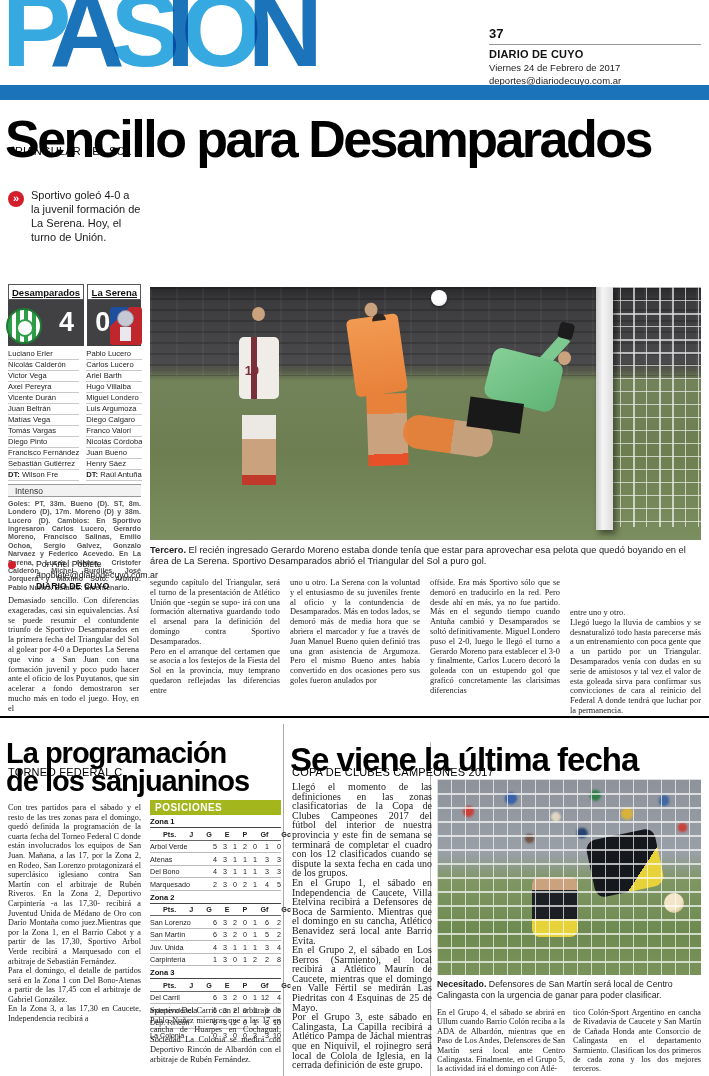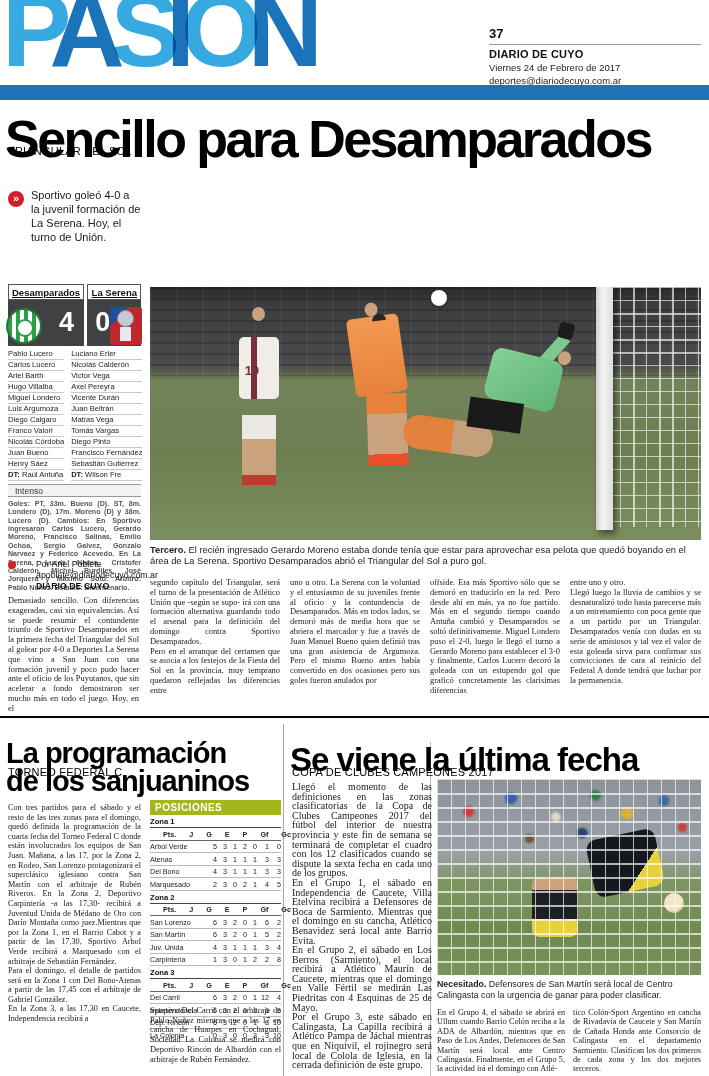--- a/index.html
+++ b/index.html
@@ -53,21 +53,21 @@
   .byline .dot{position:absolute;left:0;top:2px;width:8px;height:8px;border-radius:50%;background:var(--red);}
   .byline .bl{margin-left:16px;display:block;padding-left:12px;}
   .byline .org{font-weight:bold;}
 
   
   .body-col{position:absolute;font-family:"Liberation Serif",serif;font-size:8.4px;line-height:9.8px;text-align:justify;color:#1a1a1a;overflow:hidden;white-space:pre-line;}
   #bcol1{left:8px;top:596px;width:131px;height:118px;}
   #bcol2{left:150px;top:578px;width:130px;height:136px;}
   #bcol3{left:290px;top:578px;width:130px;height:136px;}
   #bcol4{left:430px;top:578px;width:130px;height:136px;}
-  #bcol5{left:570px;top:578px;width:131px;height:136px;}
+  #bcol5{left:570px;top:608px;width:131px;height:136px;}
 
   
   .photo-main{position:absolute;left:150px;top:287px;width:551px;height:253px;overflow:hidden;
     background:linear-gradient(180deg,#28282a 0,#3c3c3e 6%,#4a4a4c 30%,#55584a 33%,#72835a 37%,#6d7f51 65%,#7b8e5f 100%);}
   .photo-main::before{content:"";position:absolute;inset:0 0 65% 0;background:repeating-linear-gradient(180deg,rgba(0,0,0,.18) 0 2px,transparent 2px 11px),repeating-linear-gradient(90deg,rgba(255,255,255,.04) 0 2px,transparent 2px 26px);}
   .goal-net{position:absolute;right:0;top:0;width:17%;height:95%;opacity:.85;
     background:repeating-linear-gradient(90deg,rgba(255,255,255,.75) 0 1.5px,transparent 1.5px 13px),repeating-linear-gradient(180deg,rgba(255,255,255,.75) 0 1.5px,transparent 1.5px 13px);}
   .goal-post{position:absolute;left:81%;top:0;width:17px;height:96%;background:linear-gradient(90deg,#cfcfcf,#f5f5f5 40%,#dcdcdc);box-shadow:3px 4px 6px rgba(0,0,0,.45);}
   .ball{position:absolute;left:51%;top:1%;width:16px;height:16px;border-radius:50%;background:radial-gradient(circle at 35% 30%,#fff 55%,#cdd6e2);box-shadow:0 2px 3px rgba(0,0,0,.4);}
   .fig{position:absolute;}
@@ -168,48 +168,48 @@
         <span class="sb-digit">0</span>
         <span class="badge-away">
             <i></i>
             <b></b>
           </span>
       </div>
     </div>
   </div>
 
   <div class="lineups">
+    <ul id="away-list">
+        <li class="player-row">Luciano Erler</li>
+        <li class="player-row">Nicolás Calderón</li>
+        <li class="player-row">Victor Vega</li>
+        <li class="player-row">Axel Pereyra</li>
+        <li class="player-row">Vicente Durán</li>
+        <li class="player-row">Juan Beltrán</li>
+        <li class="player-row">Matías Vega</li>
+        <li class="player-row">Tomás Vargas</li>
+        <li class="player-row">Diego Pinto</li>
+        <li class="player-row">Francisco Fernández</li>
+        <li class="player-row">Sebastián Gutiérrez</li>
+        <li class="player-row"><b>DT: </b>Wilson Fre</li>
+      </ul>
     <ul id="home-list">
         <li class="player-row">Pablo Lucero</li>
         <li class="player-row">Carlos Lucero</li>
         <li class="player-row">Ariel Barth</li>
         <li class="player-row">Hugo Villalba</li>
         <li class="player-row">Miguel Londero</li>
         <li class="player-row">Luis Argumoza</li>
         <li class="player-row">Diego Calgaro</li>
         <li class="player-row">Franco Valori</li>
         <li class="player-row">Nicolás Córdoba</li>
         <li class="player-row">Juan Bueno</li>
         <li class="player-row">Henry Sáez</li>
         <li class="player-row"><b>DT: </b>Raúl Antuña</li>
       </ul>
-    <ul id="away-list">
-        <li class="player-row">Luciano Erler</li>
-        <li class="player-row">Nicolás Calderón</li>
-        <li class="player-row">Victor Vega</li>
-        <li class="player-row">Axel Pereyra</li>
-        <li class="player-row">Vicente Durán</li>
-        <li class="player-row">Juan Beltrán</li>
-        <li class="player-row">Matías Vega</li>
-        <li class="player-row">Tomás Vargas</li>
-        <li class="player-row">Diego Pinto</li>
-        <li class="player-row">Francisco Fernández</li>
-        <li class="player-row">Sebastián Gutiérrez</li>
-        <li class="player-row"><b>DT: </b>Wilson Fre</li>
-      </ul>
   </div>
   <div class="rating-bar">Intenso</div>
   <div class="match-details">Goles: PT, 33m. Bueno (D). ST, 8m. Londero (D), 17m. Moreno (D) y 38m. Lucero (D). Cambios: En Sportivo ingresaron Carlos Lucero, Gerardo Moreno, Francisco Salinas, Emilio Ochoa, Sergio Galvez, Gonzalo Narvaez y Federico Acevedo. En La Serena, Lucas Navea, Cristofer Calderón, Michel Burdiles, José Jorquera y Máximo Soto. Arbitro: Pablo Nuñez. Estadio: Bicentenario.</div>
 
   <div class="byline">
     <span class="dot"></span>
     <span class="bl">Por Ariel Poblete</span>
     <span class="bl">apoblete@diariodecuyo.com.ar</span>
     <span class="bl org">DIARIO DE CUYO</span>
   </div>

